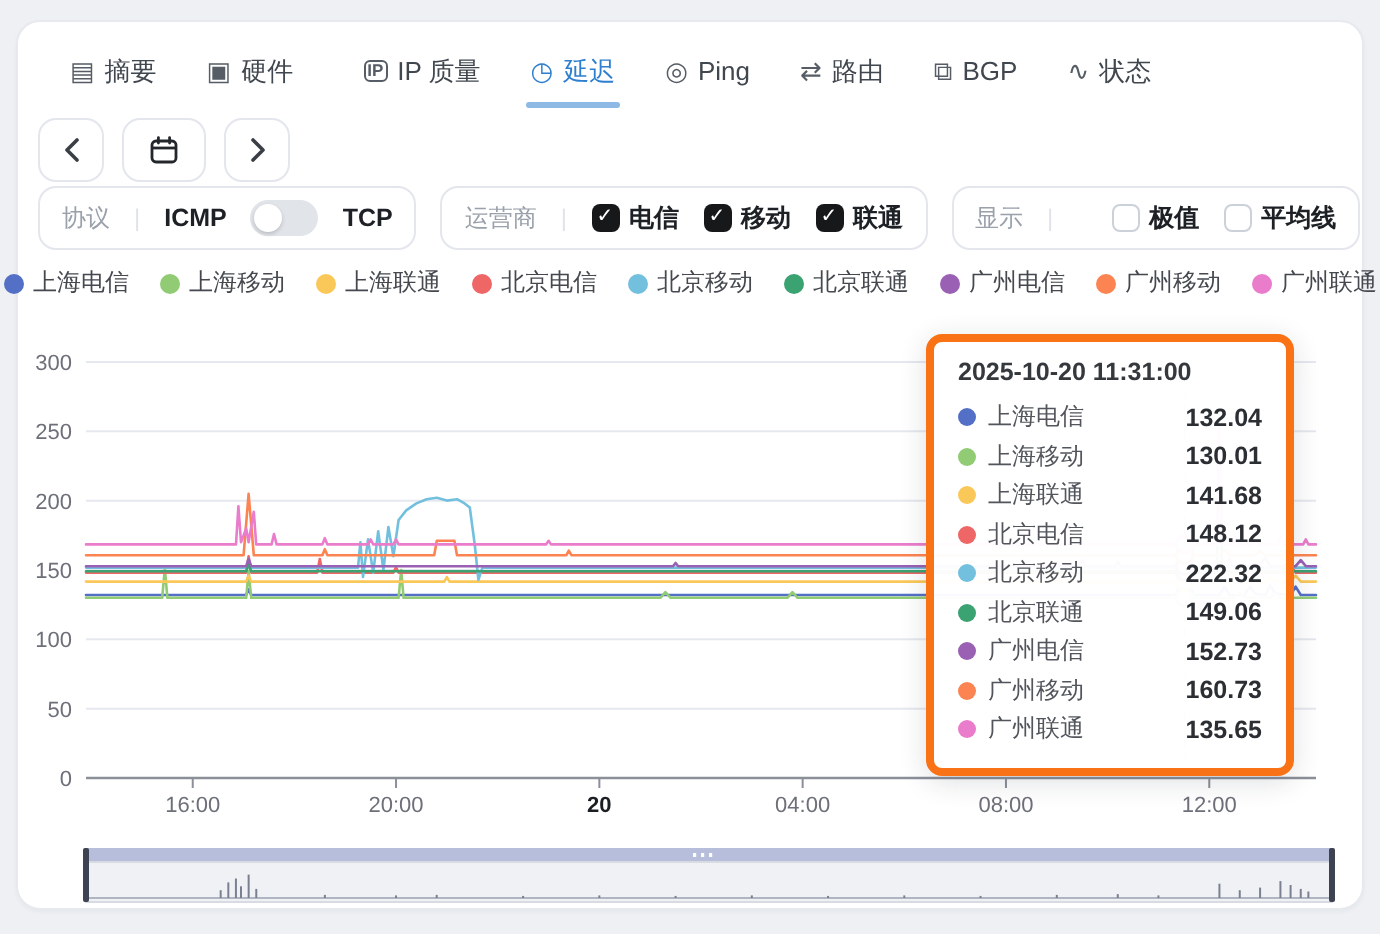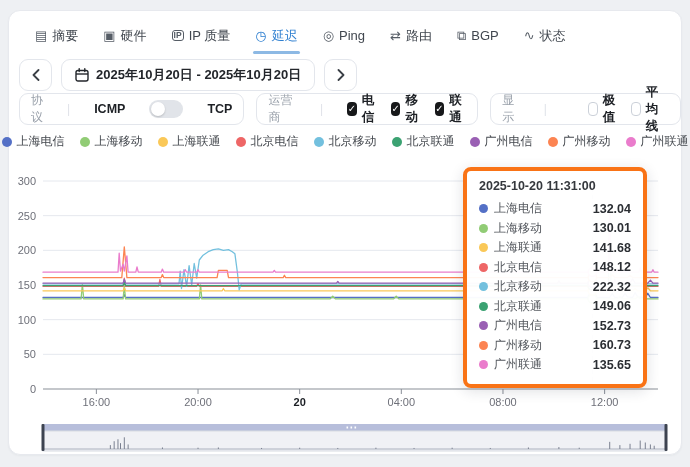--- a/index.html
+++ b/index.html
@@ -5,34 +5,34 @@
   html,body{margin:0;padding:0;}
   body{font-family:"Liberation Sans","DejaVu Sans",sans-serif;background:#eef0f3;-webkit-font-smoothing:antialiased;}
   #stage{position:relative;width:690px;height:467px;background:#eef0f3;overflow:hidden;}
   #card{position:absolute;left:8px;top:10px;width:672px;height:443px;background:#ffffff;
         border:1px solid #e7e9ee;border-radius:12px;box-shadow:0 1px 2px rgba(30,40,60,.04);}
   
   #tabs{position:absolute;left:24px;top:10px;display:flex;gap:21px;align-items:center;height:32px;}
   .tab{display:flex;align-items:center;gap:5px;font-size:13px;color:#41474f;cursor:pointer;
        padding:4px 2px 7px 2px;position:relative;white-space:nowrap;}
   .tab .tab-ico{font-size:13px;color:#565d66;line-height:1;}
-  .tab .tab-ico.boxed{font-size:8.5px;font-weight:bold;border:1.3px solid #565d66;border-radius:3px;padding:0px 1px;}
+  .tab .tab-ico.boxed{font-size:8.5px;font-weight:bold;border:1.3px solid #565d66;border-radius:3px;padding:0px 1px;margin-left:10px;}
   .tab.active{color:#2e7fd0;}
   .tab.active .tab-ico{color:#2e7fd0;border-color:#2e7fd0;}
   .tab.active:after{content:"";position:absolute;left:0;right:0;bottom:-2px;height:3px;border-radius:2px;background:#8db9e4;}
   
   #datenav{position:absolute;left:10px;top:48px;display:flex;gap:9px;align-items:center;}
   .nav-btn{width:31px;height:30px;border:1px solid #e3e6ec;border-radius:9px;background:#fff;
            display:flex;align-items:center;justify-content:center;cursor:pointer;}
   .date-box{height:30px;border:1px solid #e3e6ec;border-radius:9px;background:#fff;display:flex;
             align-items:center;gap:7px;padding:0 13px;font-size:13px;font-weight:700;color:#23262b;cursor:pointer;}
   
   #filters{position:absolute;left:10px;top:82px;display:flex;gap:12px;align-items:center;}
   .fgroup{height:30px;border:1px solid #e3e6ec;border-radius:9px;background:#fff;display:flex;
-          align-items:center;gap:24px;padding:0 11px;font-size:12.5px;color:#23262b;}
+          align-items:center;gap:12px;padding:0 11px;font-size:12.5px;color:#23262b;}
   .fgroup .glabel{color:#9aa1ab;font-size:12px;}
   .fgroup .gdiv{color:#e0e3e9;font-size:12px;}
   .opt{display:flex;align-items:center;gap:5px;cursor:pointer;font-weight:600;color:#1d2025;}
   .cbox{width:14px;height:14px;border-radius:4px;display:inline-flex;align-items:center;justify-content:center;box-sizing:border-box;}
   .cbox.checked{background:#17181a;color:#fff;font-size:10px;line-height:1;}
   .cbox.unchecked{background:#fff;border:1.4px solid #ccd1d9;}
   .switch{width:34px;height:18px;border-radius:9px;background:#e1e4e9;position:relative;cursor:pointer;flex:0 0 auto;}
   .switch .knob{position:absolute;left:2px;top:2px;width:14px;height:14px;border-radius:50%;background:#fff;
                 box-shadow:0 1px 2px rgba(0,0,0,.18);}
   .proto-opt{font-weight:700;color:#1d2025;cursor:pointer;}
@@ -100,21 +100,20 @@
           <polyline points="6.5,1 1.5,6 6.5,11" fill="none" stroke="#3a3f46" stroke-width="1.8" stroke-linecap="round" stroke-linejoin="round"></polyline>
         </svg>
       </div>
       <div class="date-box">
         <svg width="14" height="14" viewBox="0 0 14 14">
           <rect x="1" y="2.5" width="12" height="10.5" rx="2" fill="none" stroke="#23262b" stroke-width="1.4"></rect>
           <line x1="1" y1="6" x2="13" y2="6" stroke="#23262b" stroke-width="1.4"></line>
           <line x1="4.2" y1="0.8" x2="4.2" y2="3.5" stroke="#23262b" stroke-width="1.4" stroke-linecap="round"></line>
           <line x1="9.8" y1="0.8" x2="9.8" y2="3.5" stroke="#23262b" stroke-width="1.4" stroke-linecap="round"></line>
         </svg>
-        <span>2025年10月20日 - 2025年10月20日</span>
       </div>
       <div class="nav-btn">
         <svg width="8" height="12" viewBox="0 0 8 12">
           <polyline points="1.5,1 6.5,6 1.5,11" fill="none" stroke="#3a3f46" stroke-width="1.8" stroke-linecap="round" stroke-linejoin="round"></polyline>
         </svg>
       </div>
     </div>
 
     <div id="filters">
       <div class="fgroup">

